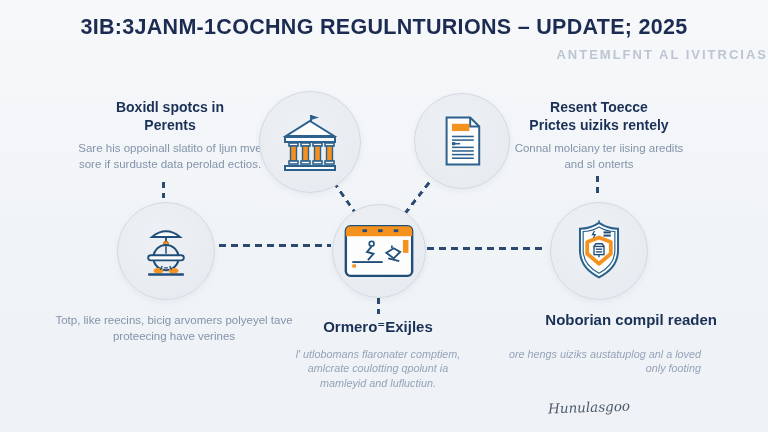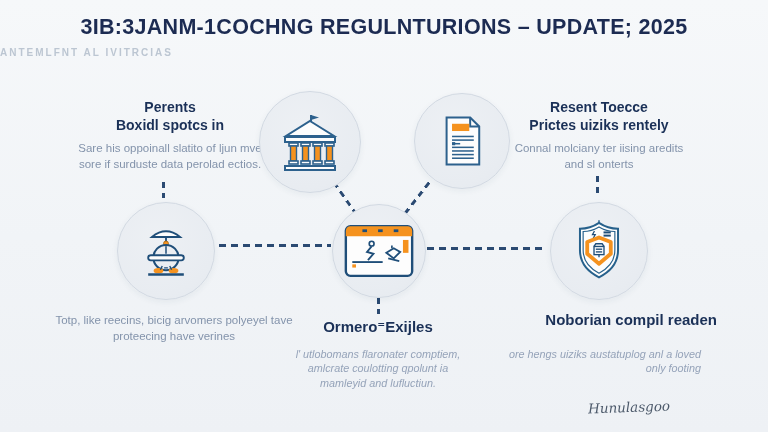--- a/index.html
+++ b/index.html
@@ -2,29 +2,29 @@
 <html><head>
 <meta charset="utf-8">
 <style>
   html,body{margin:0;padding:0;}
   body{
     width:768px;height:432px;overflow:hidden;
     font-family:"Liberation Sans","DejaVu Sans",sans-serif;
     background:linear-gradient(180deg,#f6f8fa 0%,#f1f4f7 55%,#eef1f5 100%);
     position:relative;
   }
-  .stage{position:absolute;inset:0;width:648px;height:432px;padding-left:40px;}
+  .stage{position:absolute;inset:0;width:648px;height:432px;}
 
   .title{
     position:absolute;top:15px;left:0;width:768px;text-align:center;
     font-size:21.5px;font-weight:bold;color:#1c2b52;letter-spacing:.3px;
   }
   .subtitle{
-    position:absolute;top:47px;left:0;width:768px;text-align:left;
-    font-size:10px;color:#bcc6d2;letter-spacing:2px;font-weight:bold;
+    position:absolute;top:47px;left:0;width:768px;text-align:right;
+    font-size:13px;color:#bcc6d2;letter-spacing:2px;font-weight:bold;
   }
 
   .tblock{position:absolute;text-align:center;}
   .tblock .h{font-weight:bold;color:#1a3057;font-size:14px;line-height:1.3;}
   .tblock .h span{display:block;}
   .tblock .b{margin:7px auto 0;color:#8393ab;font-size:11.5px;line-height:1.38;}
   .tblock.lower .h{font-size:15px;}
   .b.ital{font-style:italic;color:#95a3b9;font-size:10.8px;}
 
   .circle{
@@ -57,22 +57,22 @@
   <div class="dash-h" style="left:219px;top:244px;width:112px;"></div>
   <div class="dash-h" style="left:427px;top:247px;width:118px;"></div>
   <div class="dash-v" style="left:162px;top:182px;height:16px;"></div>
   <div class="dash-v" style="left:596px;top:176px;height:20px;"></div>
   <div class="dash-v" style="left:377px;top:298px;height:16px;"></div>
   <div class="dash-d" style="left:334px;top:181px;width:36px;transform:rotate(55deg);"></div>
   <div class="dash-d" style="left:405px;top:212px;width:42px;transform:rotate(-52deg);"></div>
 
   <div class="tblock" style="left:55px;top:98px;width:230px;">
     <div class="h">
+      <span>Boxidl spotcs in</span>
       <span>Perents</span>
-      <span>Boxidl spotcs in</span>
     </div>
     <div class="b" style="width:208px;">Sare his oppoinall slatito of ljun mve sore if surduste data perolad ectios.</div>
   </div>
 
   <div class="tblock" style="left:487px;top:98px;width:224px;">
     <div class="h">
       <span>Resent Toecce</span>
       <span>Prictes uiziks rentely</span>
     </div>
     <div class="b" style="width:188px;">Connal molciany ter iising aredits and sl onterts</div>

